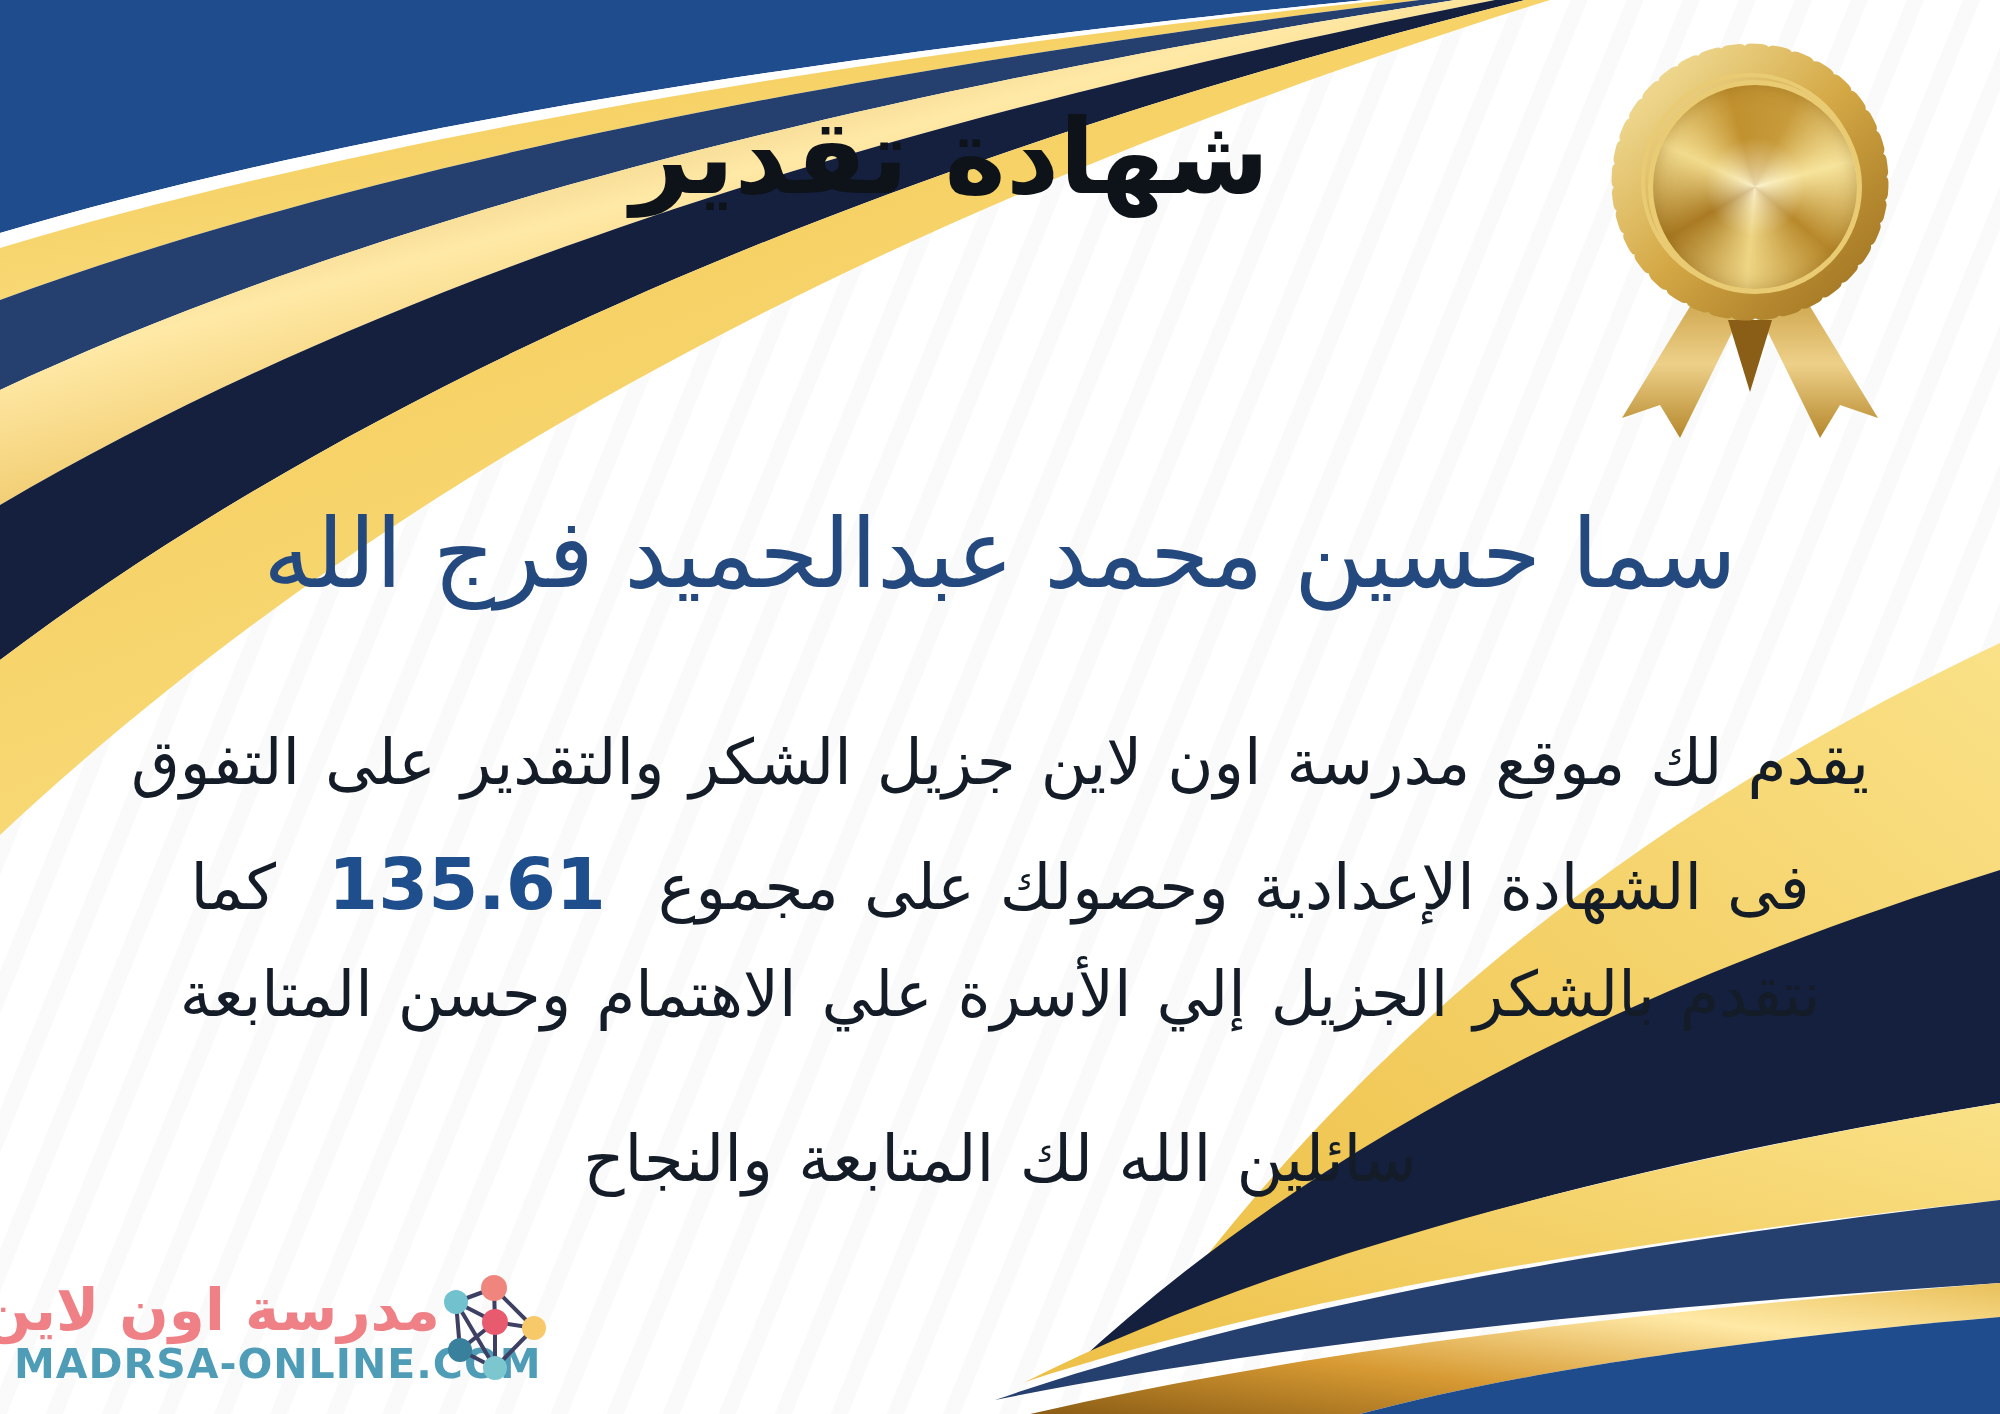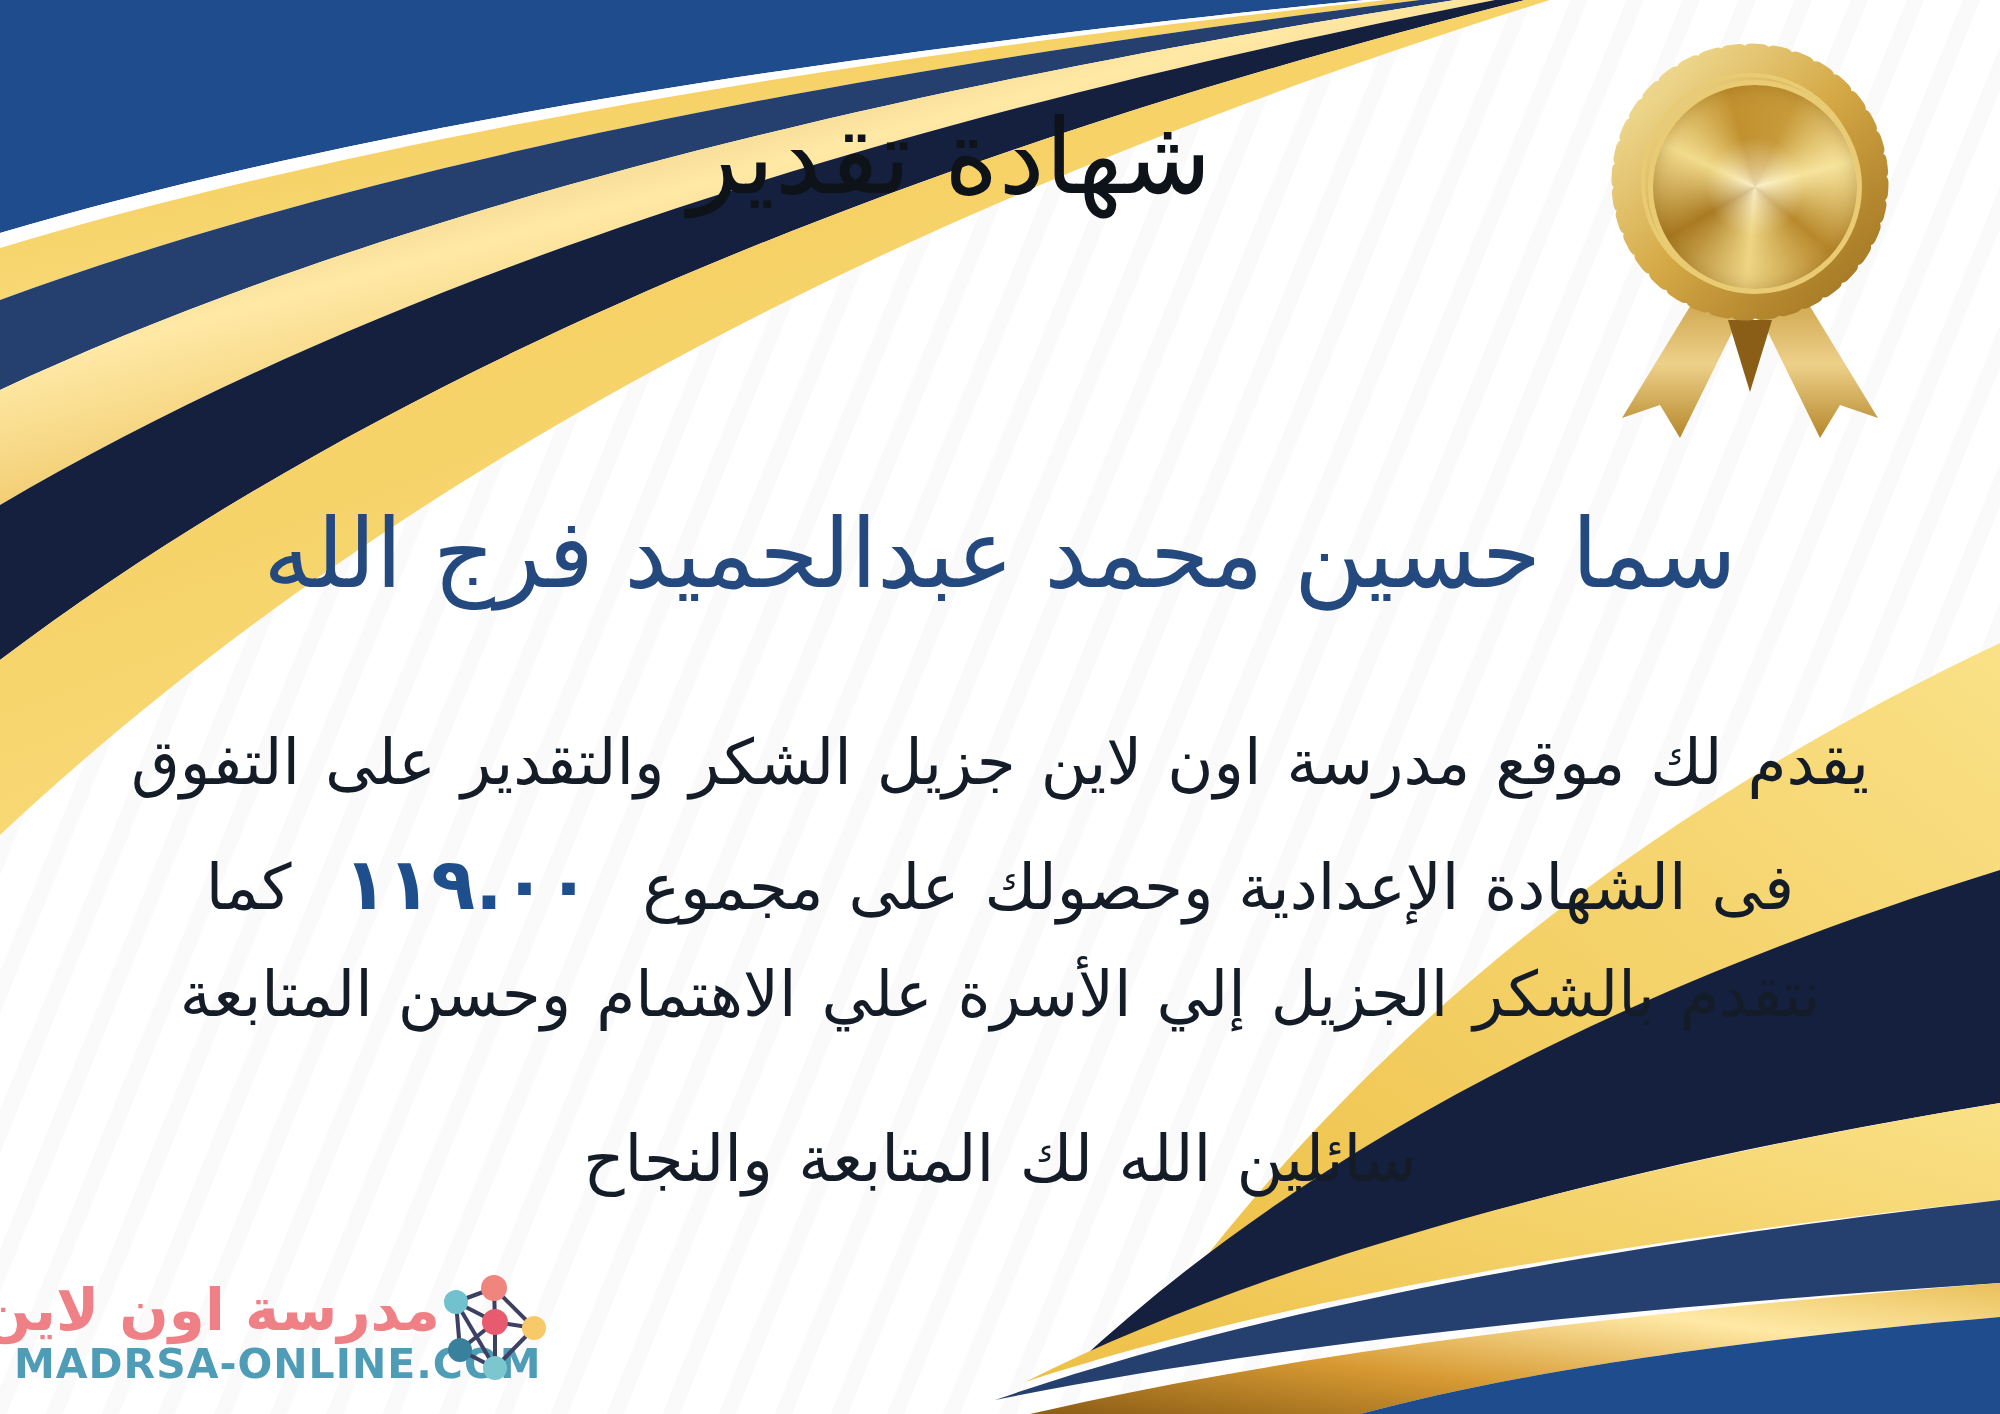--- a/index.html
+++ b/index.html
@@ -15,21 +15,21 @@
       repeating-linear-gradient(112deg,
         rgba(20,30,50,0.022) 0px, rgba(20,30,50,0.022) 16px,
         rgba(255,255,255,0) 16px, rgba(255,255,255,0) 52px);
   }
   .layer{position:absolute;inset:0;pointer-events:none;}
   svg{display:block;}
 
   .title{
     position:absolute;top:96px;left:0;width:1900px;
     text-align:center;
-    font-size:104px;font-weight:400;color:#0d1319;
+    font-size:104px;font-weight:700;color:#0d1319;
     letter-spacing:1px;
     direction:rtl;white-space:nowrap;
   }
   .student-name{
     position:absolute;top:498px;left:0;width:2000px;
     text-align:center;
     font-size:96px;font-weight:normal;color:#24497f;
     direction:rtl;white-space:nowrap;
   }
   .body-line{
@@ -145,21 +145,21 @@
 </div>
 <div class="medal-disc"></div>
 
 <div class="title">شهادة تقدير</div>
 
 <div class="student-name">سما حسين محمد عبدالحميد فرج الله</div>
 
 <div class="body-line line1">يقدم لك موقع مدرسة اون لاين جزيل الشكر والتقدير على التفوق</div>
 
 <div class="body-line line2">
-  <span>فى الشهادة الإعدادية وحصولك على مجموع</span><span class="score">١١٩.٠٠</span><span>كما</span>
+  <span>فى الشهادة الإعدادية وحصولك على مجموع</span><span class="score">135.61</span><span>كما</span>
 </div>
 
 <div class="body-line line3">نتقدم بالشكر الجزيل إلي الأسرة علي الاهتمام وحسن المتابعة</div>
 
 <div class="body-line closing">سائلين الله لك المتابعة والنجاح</div>
 
 <div class="logo-arabic">مدرسة اون لاين</div>
 <div class="logo-latin">MADRSA-ONLINE.COM</div>
 
 <div class="layer">

